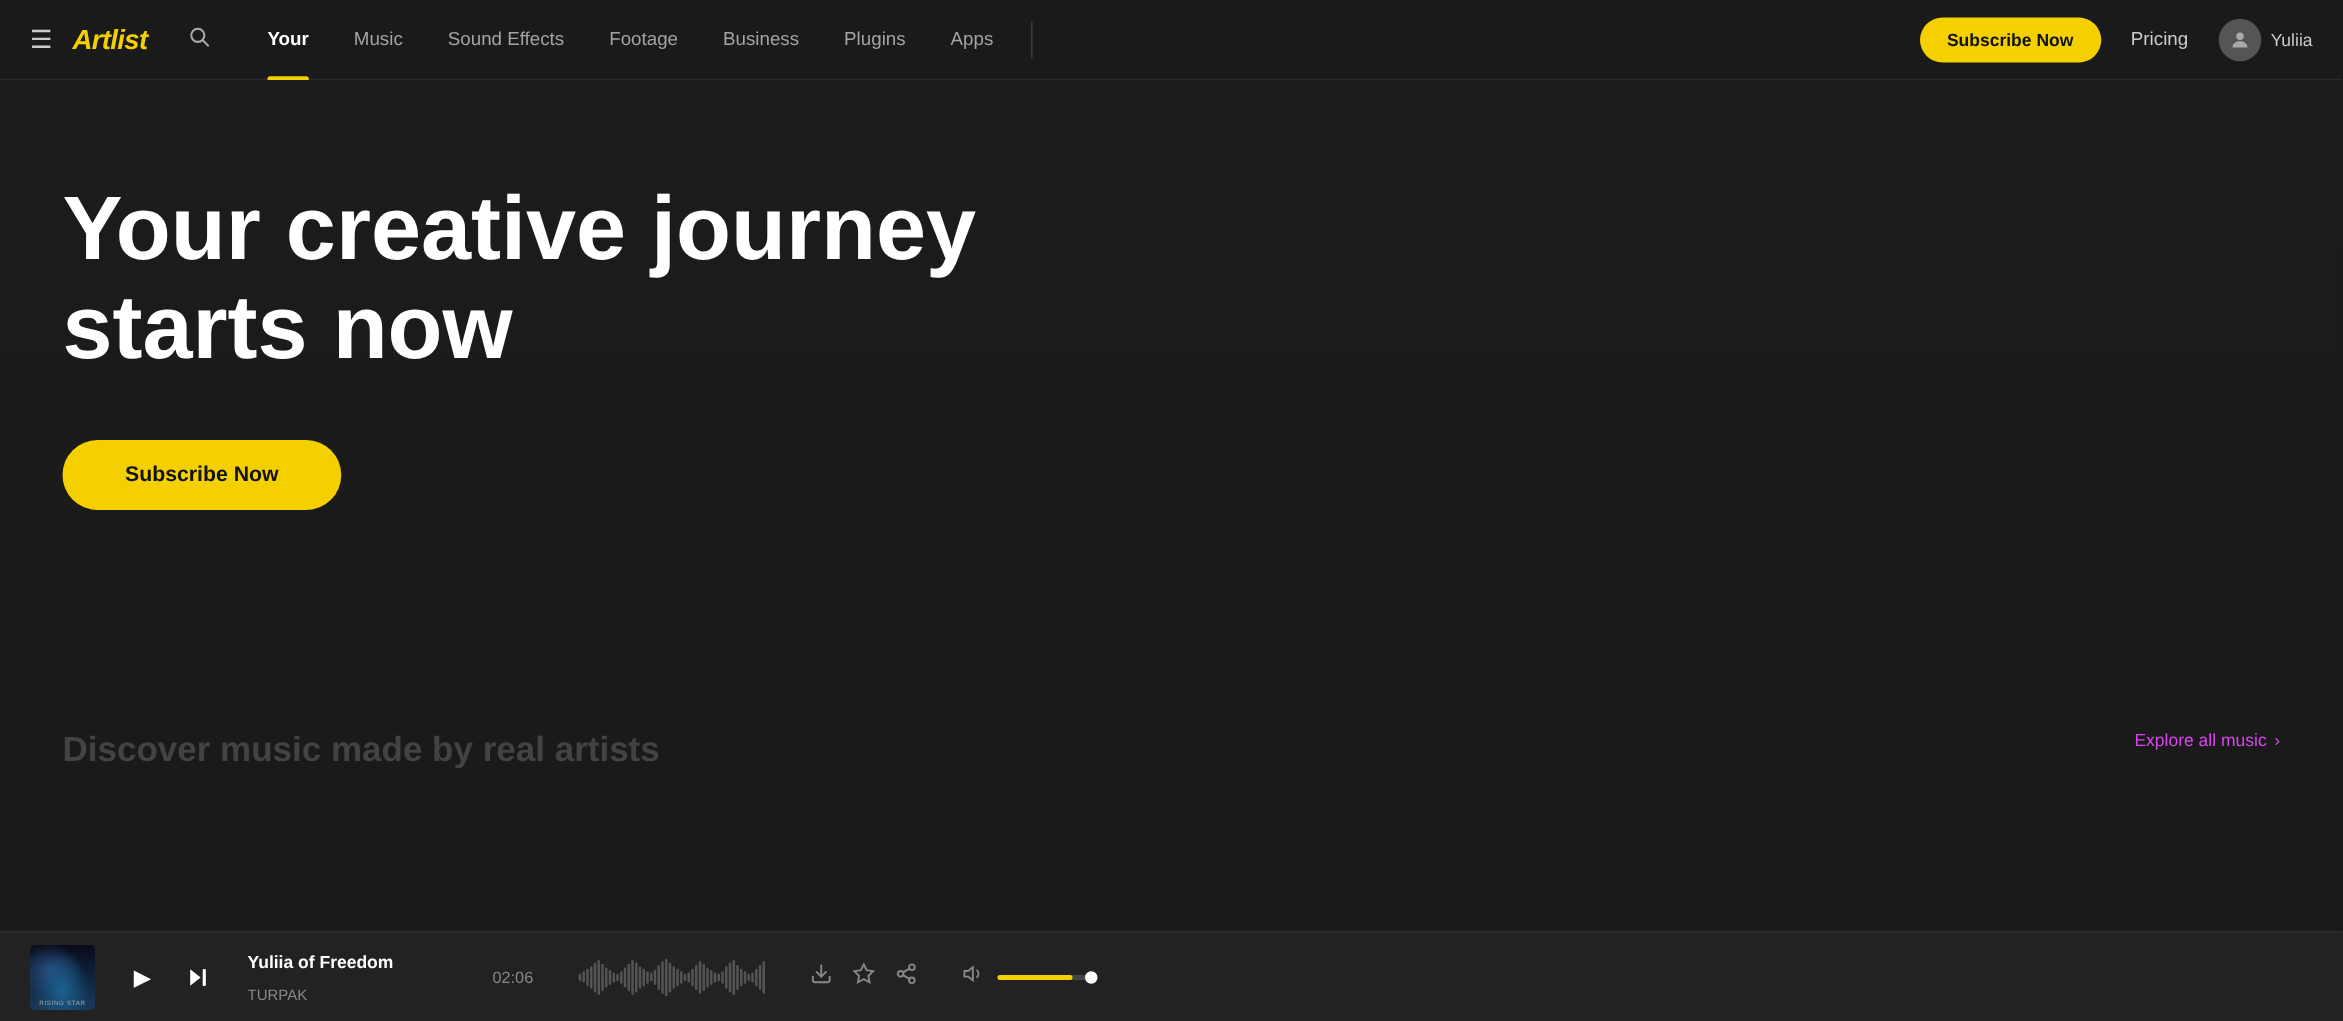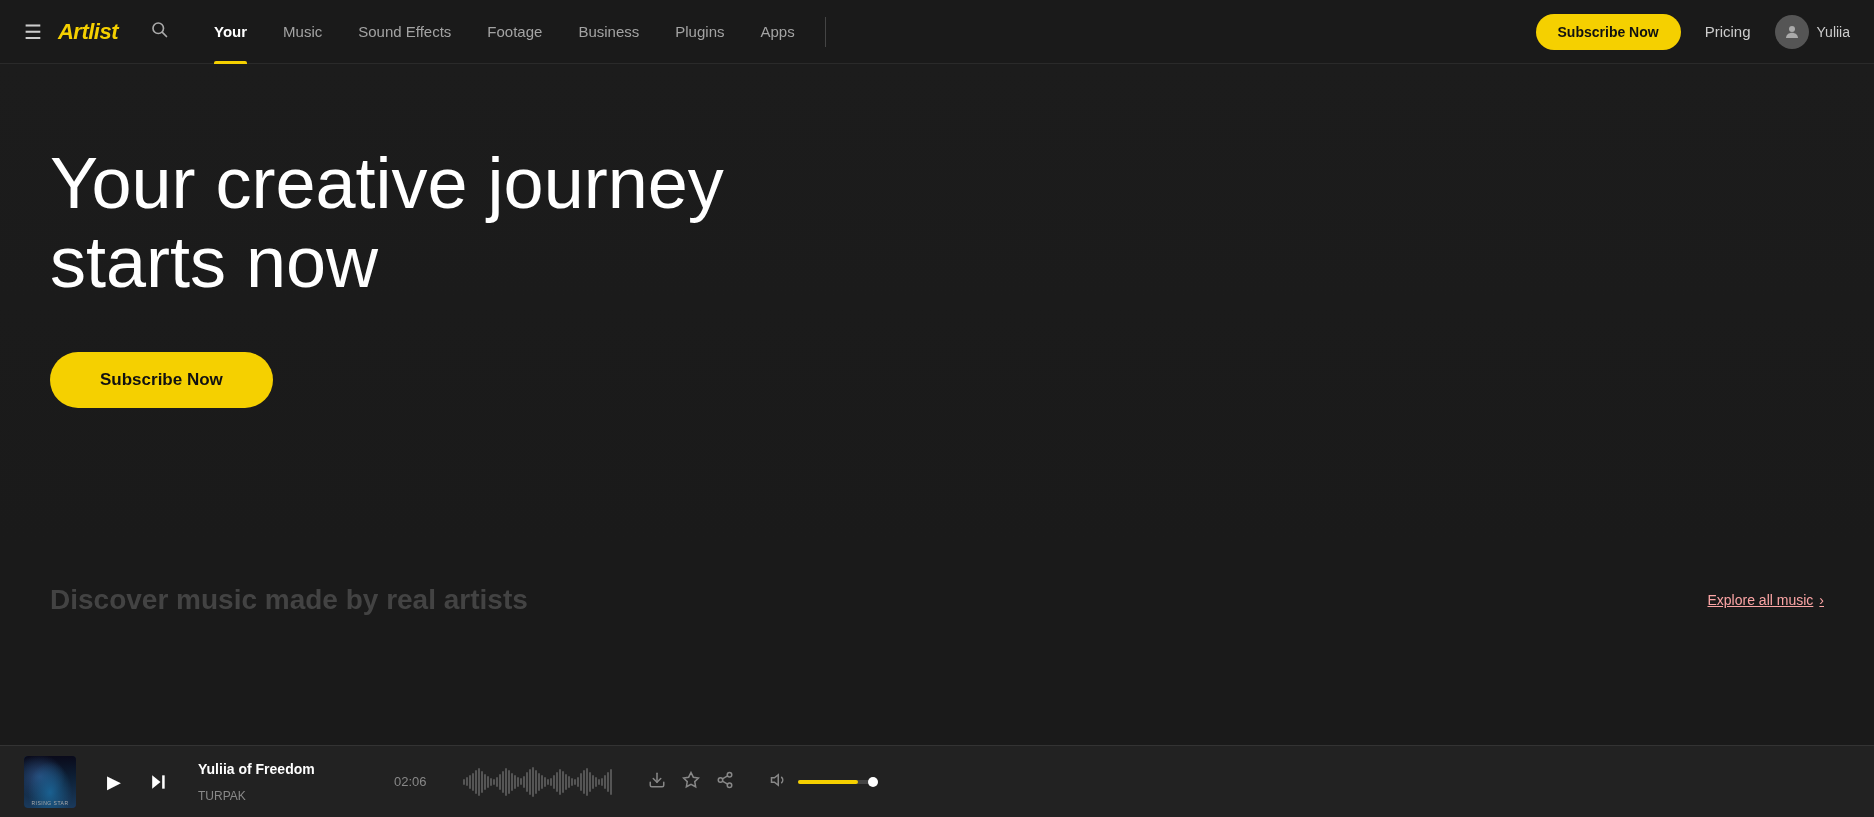--- a/index.html
+++ b/index.html
@@ -145,21 +145,21 @@
     }
 
     .hero-welcome {
       color: #aaa;
       font-size: 16px;
       margin-bottom: 24px;
     }
 
     .hero-title {
       font-size: 72px;
-      font-weight: 400;
+      font-weight: 700;
       color: #fff;
       line-height: 1.1;
       max-width: 800px;
       margin-bottom: 50px;
     }
 
     .btn-subscribe-hero {
       background: #f5d000;
       color: #111;
       font-weight: 700;
@@ -173,39 +173,38 @@
 
     
     .discover-section {
       padding: 40px 50px 10px 50px;
       position: relative;
     }
 
     .discover-header {
       display: flex;
       justify-content: space-between;
-      align-items: center;
+      align-items: flex-start;
       gap: 24px;
     }
 
     .discover-title {
       font-size: 28px;
       font-weight: 700;
       color: #555;
       opacity: 0.7;
     }
 
     .explore-link {
-      color: #fca5a5;
+      color: #d946ef;
       font-size: 14px;
       cursor: pointer;
       display: flex;
       align-items: center;
       gap: 6px;
-      text-decoration: underline;
     }
 
     
     .player-bar {
       position: fixed;
       bottom: 0;
       left: 0;
       right: 0;
       height: 72px;
       background: #222;

